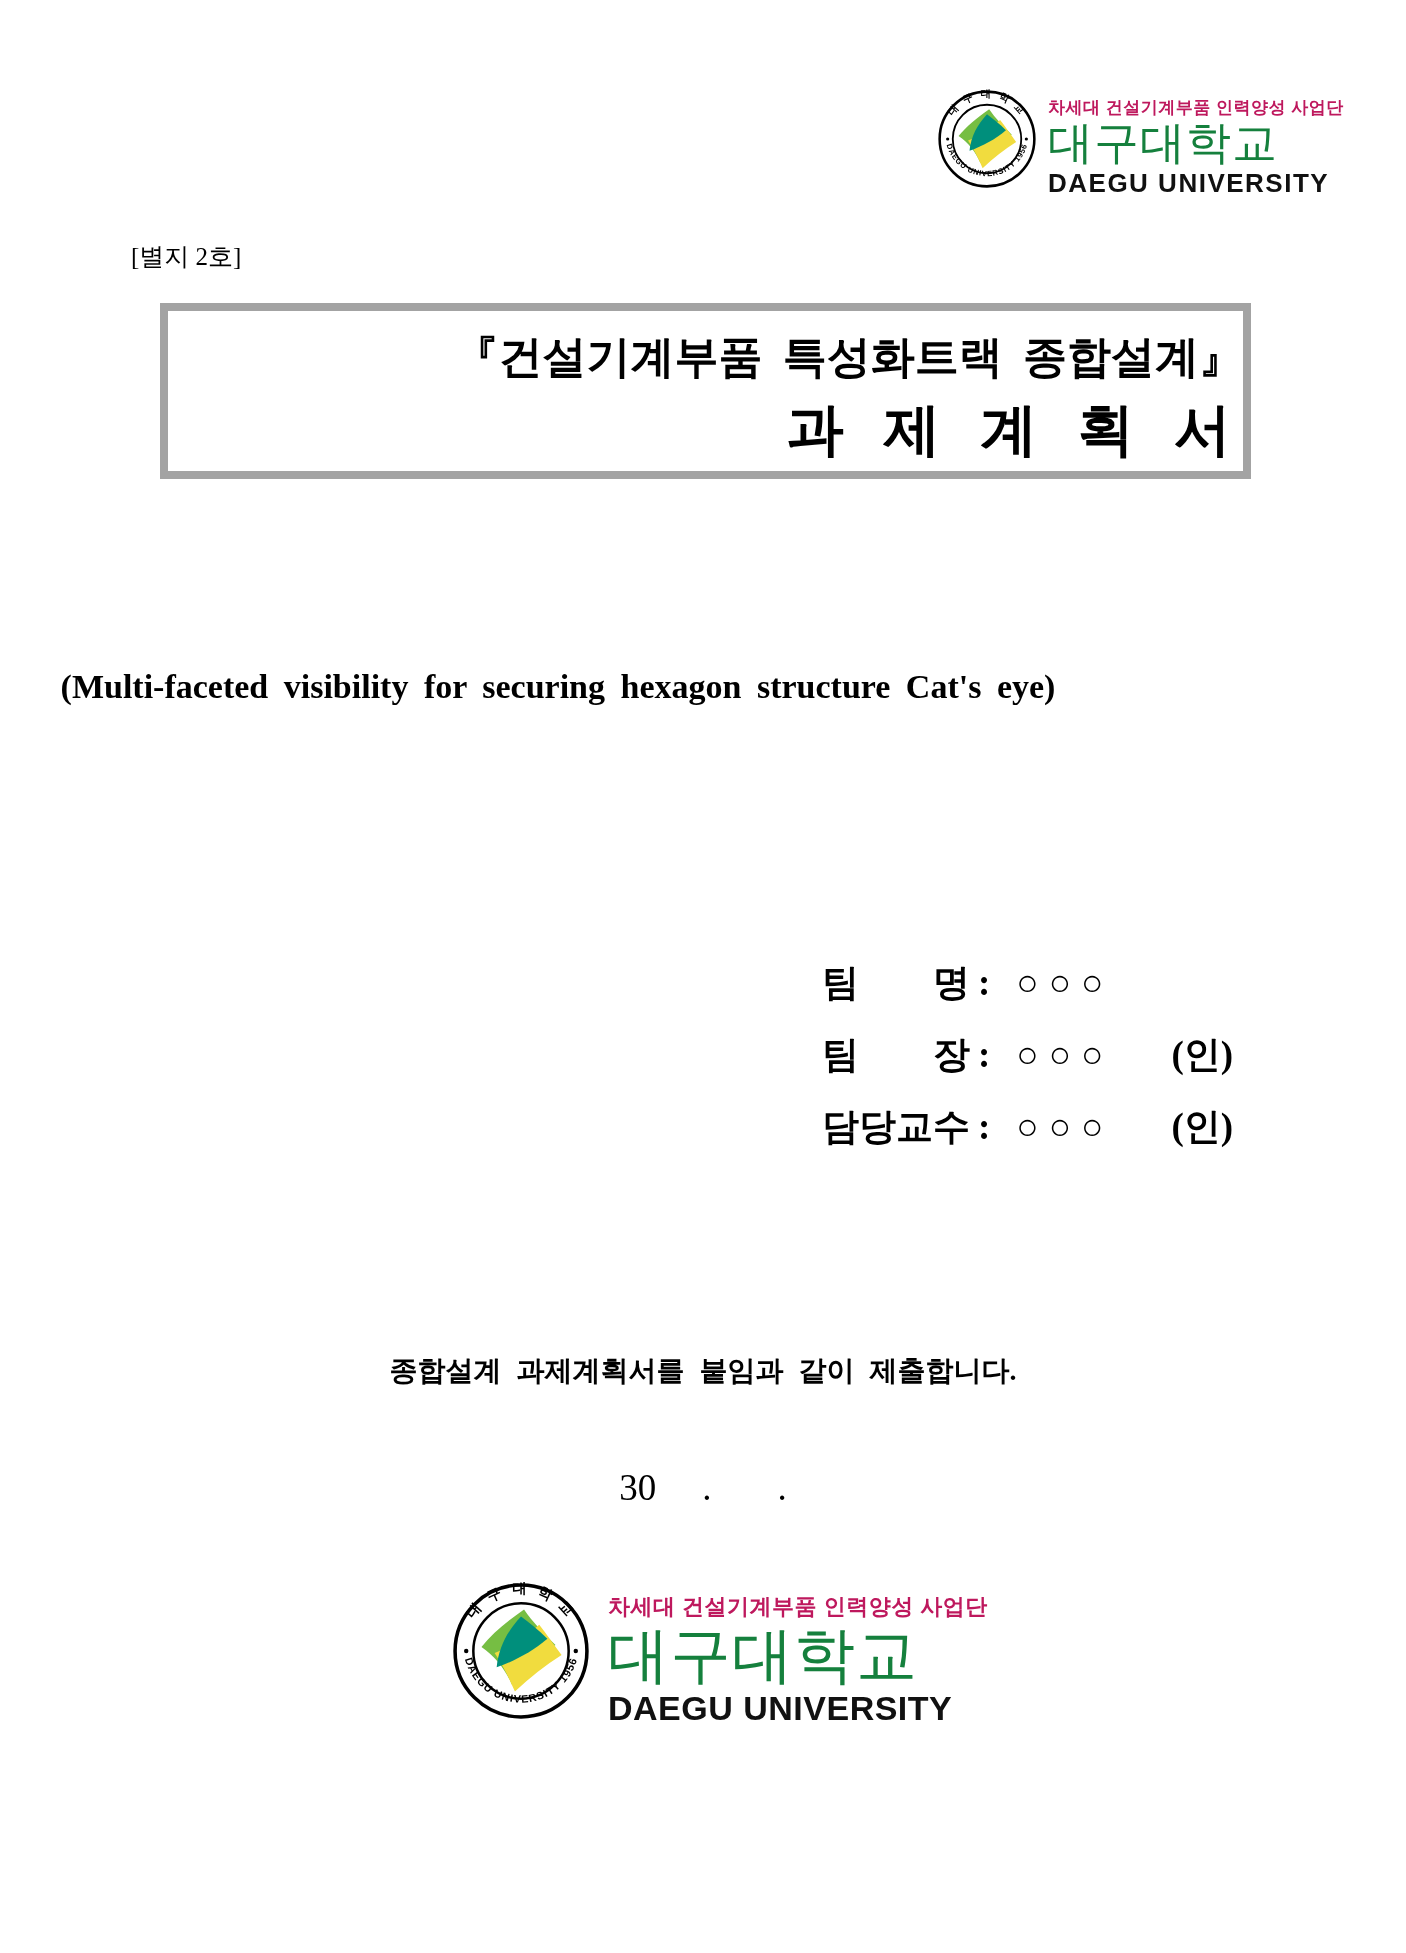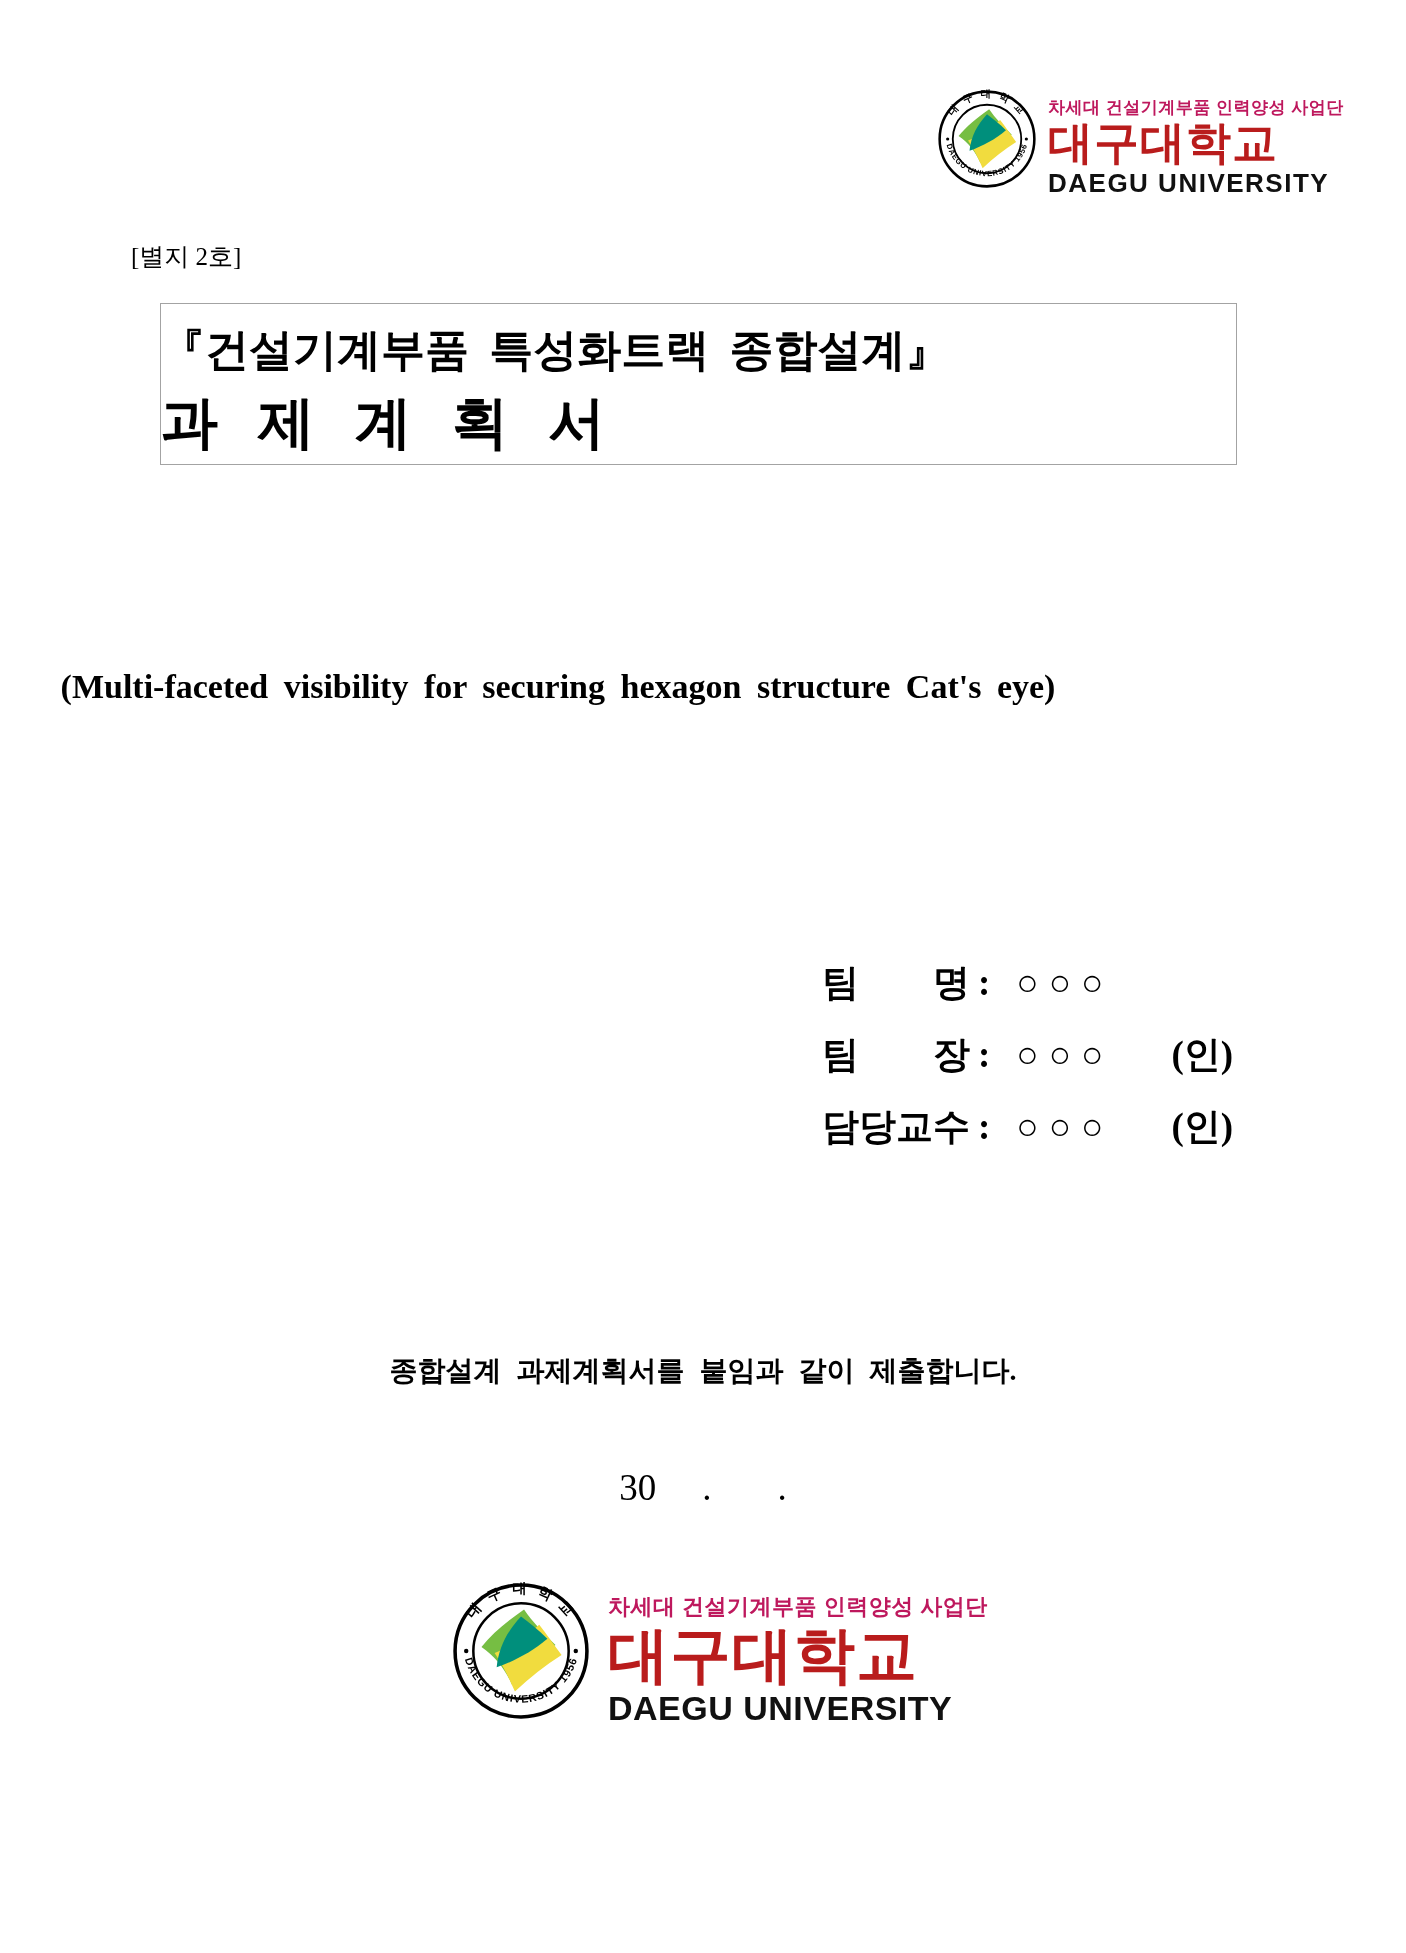--- a/index.html
+++ b/index.html
@@ -8,40 +8,40 @@
     width:1406px;height:1953px;
     background:#ffffff;
     font-family:"Liberation Serif", serif;
     color:#000;
     overflow:hidden;
   }
   
   .logo{position:absolute;display:flex;align-items:flex-start;}
   .logo .txt{display:flex;flex-direction:column;font-family:"Liberation Sans", sans-serif;}
   .logo .slogan{font-weight:bold;color:#be185d;white-space:nowrap;}
-  .logo .name-kr{font-weight:bold;color:#b91c1c;line-height:1.02;white-space:nowrap;}
+  .logo .name-kr{font-weight:normal;color:#15803d;line-height:1.02;white-space:nowrap;}
   .logo .name-en{font-weight:bold;color:#111;white-space:nowrap;}
   #top-logo{top:88px;left:936px;}
   #top-logo svg{width:102px;height:102px;}
   #top-logo .txt{margin-left:10px;margin-top:8px;}
   #top-logo .slogan{font-size:17px;letter-spacing:0.5px;}
   #top-logo .name-kr{font-size:45px;letter-spacing:1px;margin-top:1px;}
   #top-logo .name-en{font-size:26px;letter-spacing:1.5px;margin-top:2px;}
   #bottom-logo{top:1580px;left:450px;}
   #bottom-logo svg{width:142px;height:142px;}
   #bottom-logo .txt{margin-left:16px;margin-top:12px;}
   #bottom-logo .slogan{font-size:22px;letter-spacing:0.5px;}
   #bottom-logo .name-kr{font-size:61px;letter-spacing:1px;margin-top:2px;}
   #bottom-logo .name-en{font-size:34px;letter-spacing:0.5px;margin-top:3px;}
   .seal-text{font-family:"Liberation Sans", sans-serif;font-weight:bold;fill:#000;}
   
   #attachment-note{position:absolute;left:131px;top:240px;font-size:25px;}
   #title-box{
     position:absolute;left:160px;top:303px;width:1075px;height:160px;
-    border:1px solid #a3a3a3;text-align:left;
+    border:8px solid #a3a3a3;text-align:right;
     font-family:"Liberation Sans", sans-serif;font-weight:bold;
   }
   #program-title{margin-top:17px;font-size:44px;word-spacing:8px;white-space:nowrap;}
   #document-title{margin-top:5px;font-size:57px;letter-spacing:12px;white-space:nowrap;}
   #project-name-row{position:absolute;left:123px;top:568px;font-size:41px;font-weight:bold;white-space:nowrap;}
   #project-name-korean{margin-left:24px;word-spacing:20px;}
   #project-name-english{
     position:absolute;left:0;top:668px;width:1116px;text-align:center;
     font-size:34px;font-weight:bold;word-spacing:7px;white-space:nowrap;
   }

